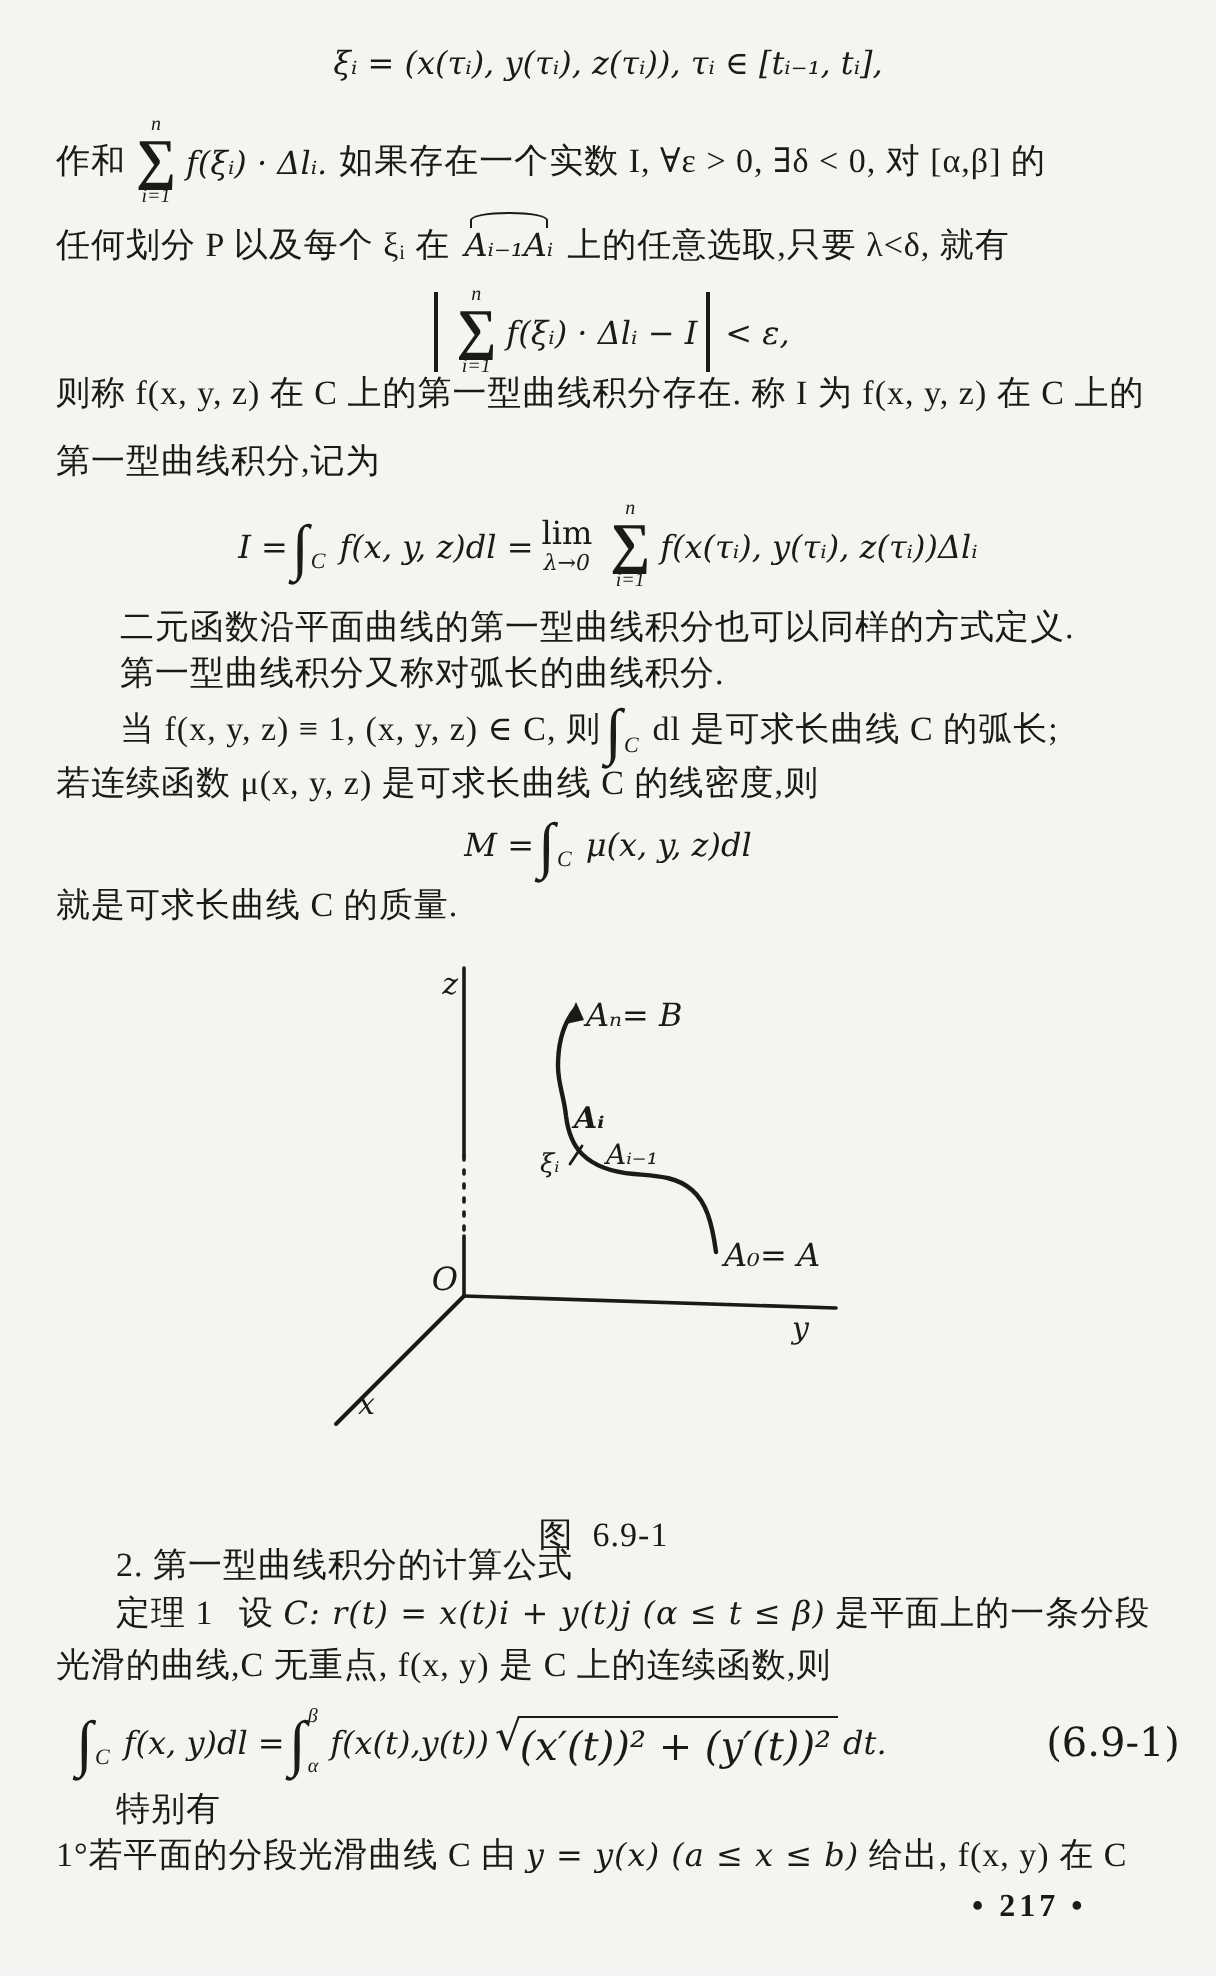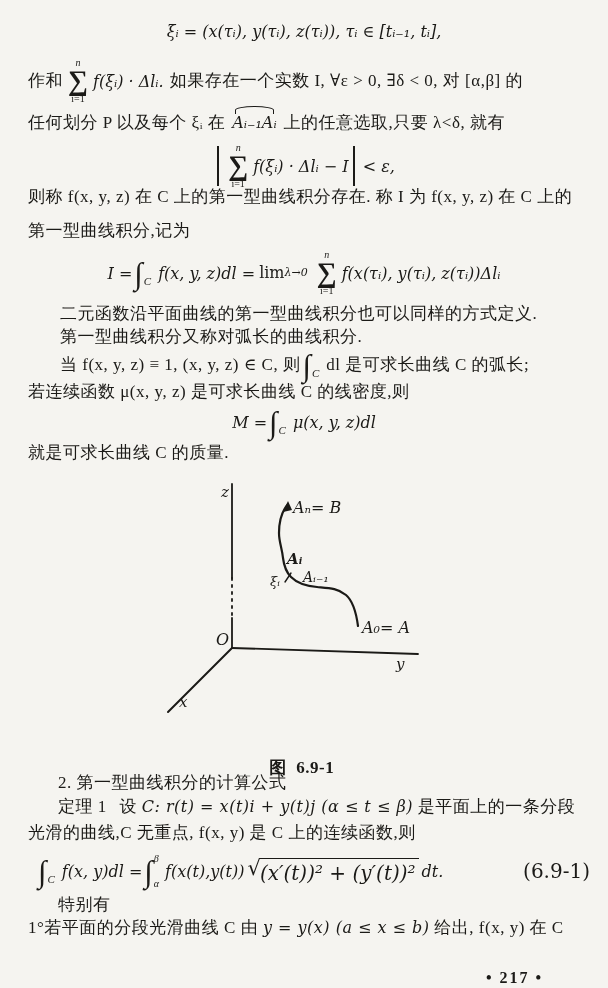--- a/index.html
+++ b/index.html
@@ -11,42 +11,42 @@
   .abs{position:absolute;}
   .cn{font-size:17px;letter-spacing:0.5px;line-height:1.25;}
   .m{font-style:italic;font-family:"DejaVu Serif","DejaVu Sans",serif;font-size:16px;}
   .b{font-weight:normal;}
   .row{display:flex;align-items:center;}
   .ctr{left:0;width:608px;display:flex;justify-content:center;align-items:center;}
   
   .bigop{display:inline-flex;flex-direction:column;align-items:center;line-height:1;margin:0 5px;}
   .bigop .sup{font-size:10px;font-style:italic;}
   .bigop .sym{font-size:28px;font-weight:bold;line-height:0.95;font-style:normal;}
-  .bigop .sub{font-size:10px;}
+  .bigop .sub{font-size:10px;font-style:italic;}
   
   .intgrp{display:inline-flex;align-items:center;margin:0 2px;}
   .intgrp .isym{font-size:31px;line-height:1;font-style:normal;}
   .intgrp .isub{font-size:11px;font-style:italic;margin:16px 5px 0 1px;}
   
   .ilims{display:inline-flex;flex-direction:column;justify-content:space-between;height:36px;font-size:10px;font-style:italic;margin:0 4px 0 1px;padding:2px 0;}
   
-  .limstack{display:inline-flex;flex-direction:row;align-items:center;line-height:1.1;margin:0 4px;}
+  .limstack{display:inline-flex;flex-direction:column;align-items:center;line-height:1.1;margin:0 4px;}
   .limstack .top{font-size:16px;font-style:normal;}
   .limstack .bot{font-size:11px;}
   
   .vbar{width:2px;height:40px;background:#1b1a17;margin:0 4px;}
   
   .overarc{position:relative;display:inline-block;padding:0 3px;margin:0 4px;}
   .overarc::before{content:"";position:absolute;left:12%;right:12%;top:-7px;height:7px;
     border:1.6px solid #1b1a17;border-bottom:none;border-radius:50% 50% 0 0;}
   
   .sqrtgrp{display:inline-flex;align-items:flex-start;margin:0 3px;}
   .sqrtgrp .rsym{font-size:21px;line-height:1;font-style:normal;}
   .sqrtgrp .rad{border-top:1.7px solid #1b1a17;padding:2px 3px 0 1px;margin-left:-2px;font-size:20px;}
-  .pre{white-space:pre;font-weight:bold;}
+  .pre{white-space:pre;}
   svg text{font-family:"DejaVu Serif","DejaVu Sans",serif;}
 </style>
 </head>
 <body>
 
 <div class="abs ctr" style="top:22px;padding-right:40px;">
   <span class="m">ξᵢ = (x(τᵢ), y(τᵢ), z(τᵢ)),  τᵢ ∈ [tᵢ₋₁, tᵢ],</span>
 </div>
 
 <div class="abs row" style="top:54px;left:28px;right:14px;height:54px;">
@@ -210,15 +210,15 @@
 
 <div class="abs cn b" style="top:894px;left:58px;">
   <span>特别有</span>
 </div>
 <div class="abs cn" style="top:917px;left:28px;right:14px;">
   <span class="b">1°若平面的分段光滑曲线 C 由</span>
   <span class="m b">y = y(x)  (a ≤ x ≤ b)</span>
   <span class="b">给出, f(x, y) 在 C</span>
 </div>
 
-<div class="abs" style="top:945px;left:486px;font-size:16px;font-weight:bold;letter-spacing:2px;margin-top:24px;">
+<div class="abs" style="top:945px;left:486px;font-size:16px;font-weight:bold;letter-spacing:2px;">
   <span>• 217 •</span>
 </div>
 
 </body></html>

